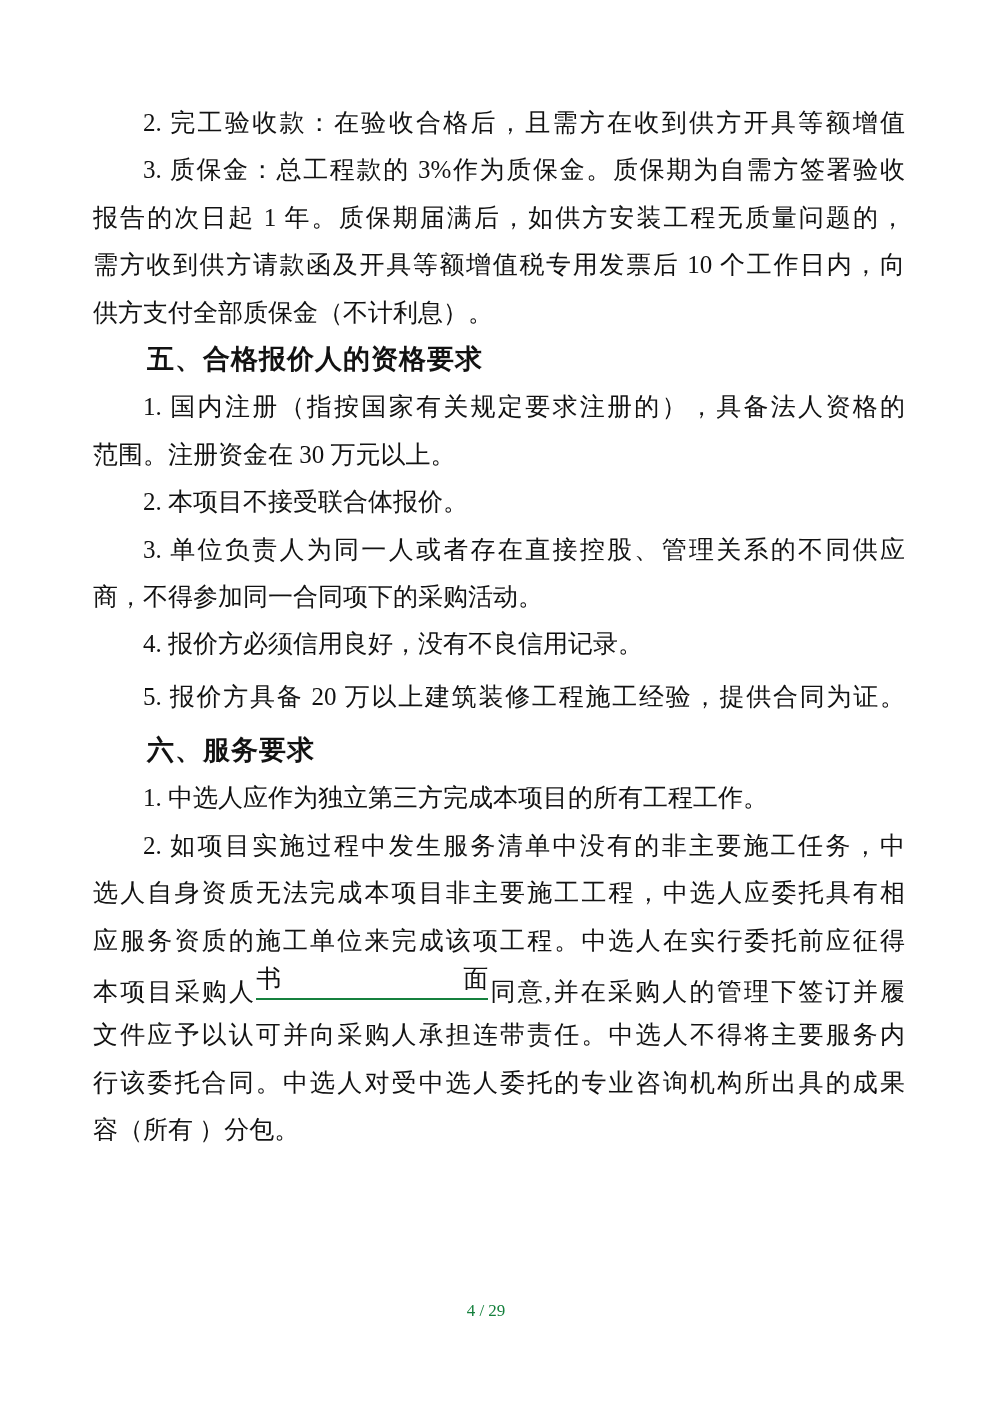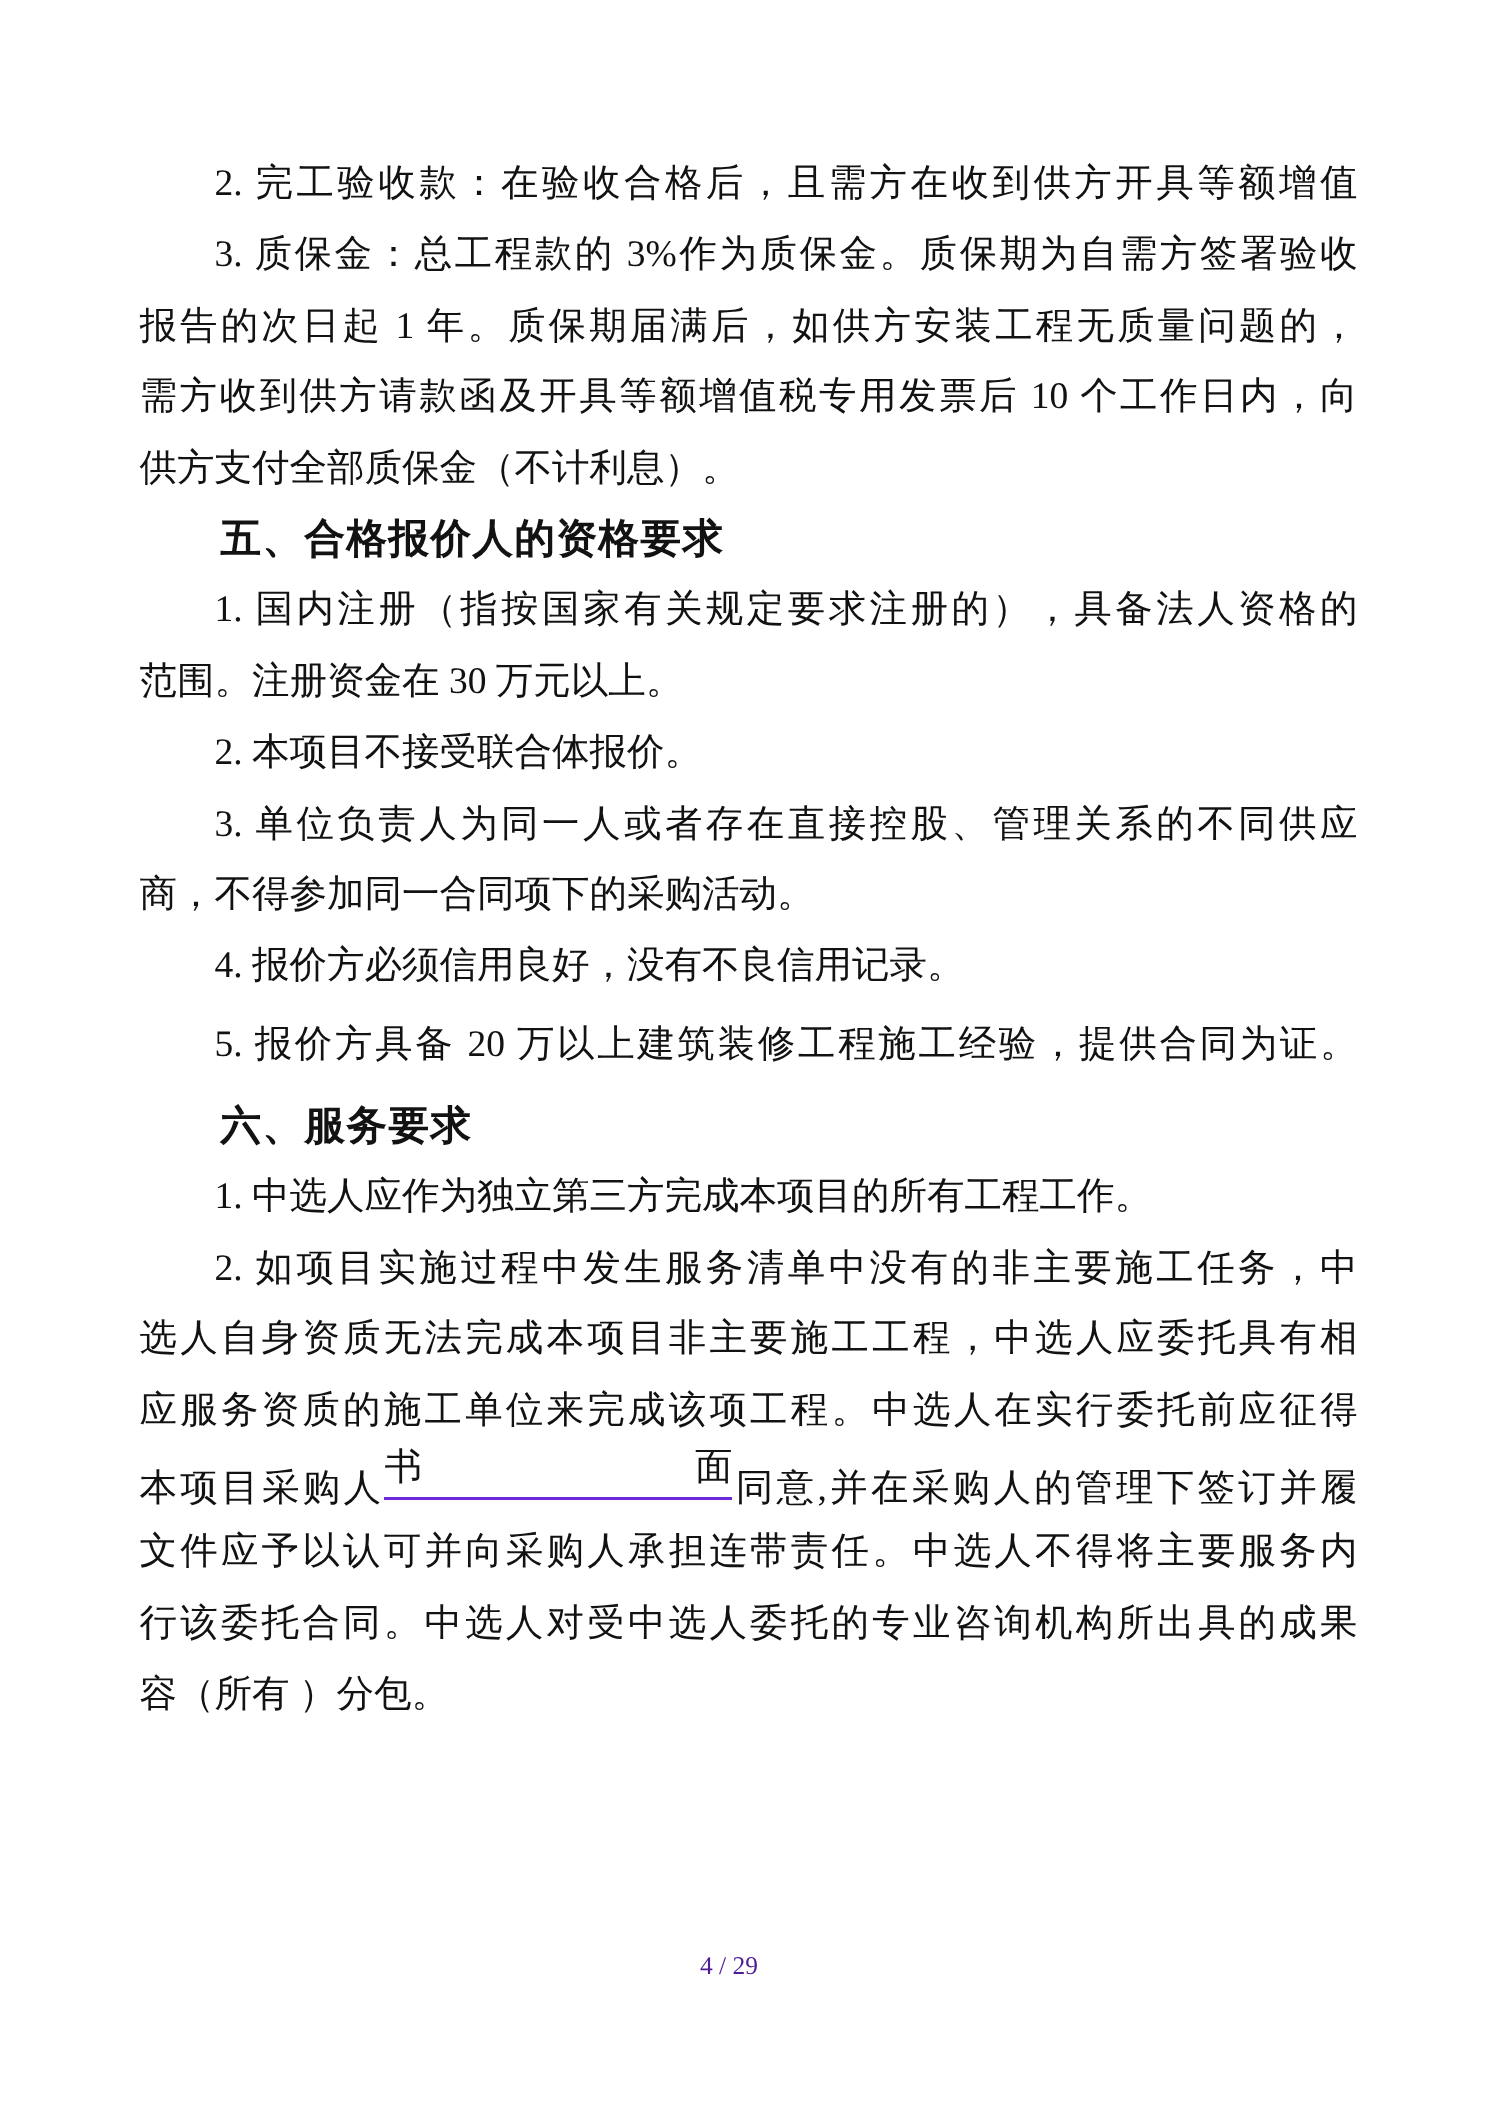--- a/index.html
+++ b/index.html
@@ -33,37 +33,37 @@
     font-family: "Liberation Sans", sans-serif;
     font-weight: bold;
     font-size: 27px;
     letter-spacing: 1px;
   }
   .gap-sm { margin-top: 5px; }
   .gap-md { margin-top: 7px; }
   .blank {
     display: inline-block;
     width: 232px;
-    border-bottom: 2px solid #6d28d9;
+    border-bottom: 2px solid #15803d;
     text-align: center;
     text-indent: 0;
     line-height: 30px;
     height: 36px;
     vertical-align: baseline;
     overflow: hidden;
   }
   .footer {
     position: absolute;
     top: 1300px;
     left: 0;
     width: 100%;
     text-align: center;
     font-size: 17px;
     line-height: 22px;
-    color: #4c1d95;
+    color: #15803d;
   }
 </style>
 </head>
 <body>
 
 <div class="page">
   <div class="content">
 
     <div class="line indent fill">2. 完工验收款：在验收合格后，且需方在收到供方开具等额增值</div>
     <div class="line indent fill">3. 质保金：总工程款的 3%作为质保金。质保期为自需方签署验收</div>

